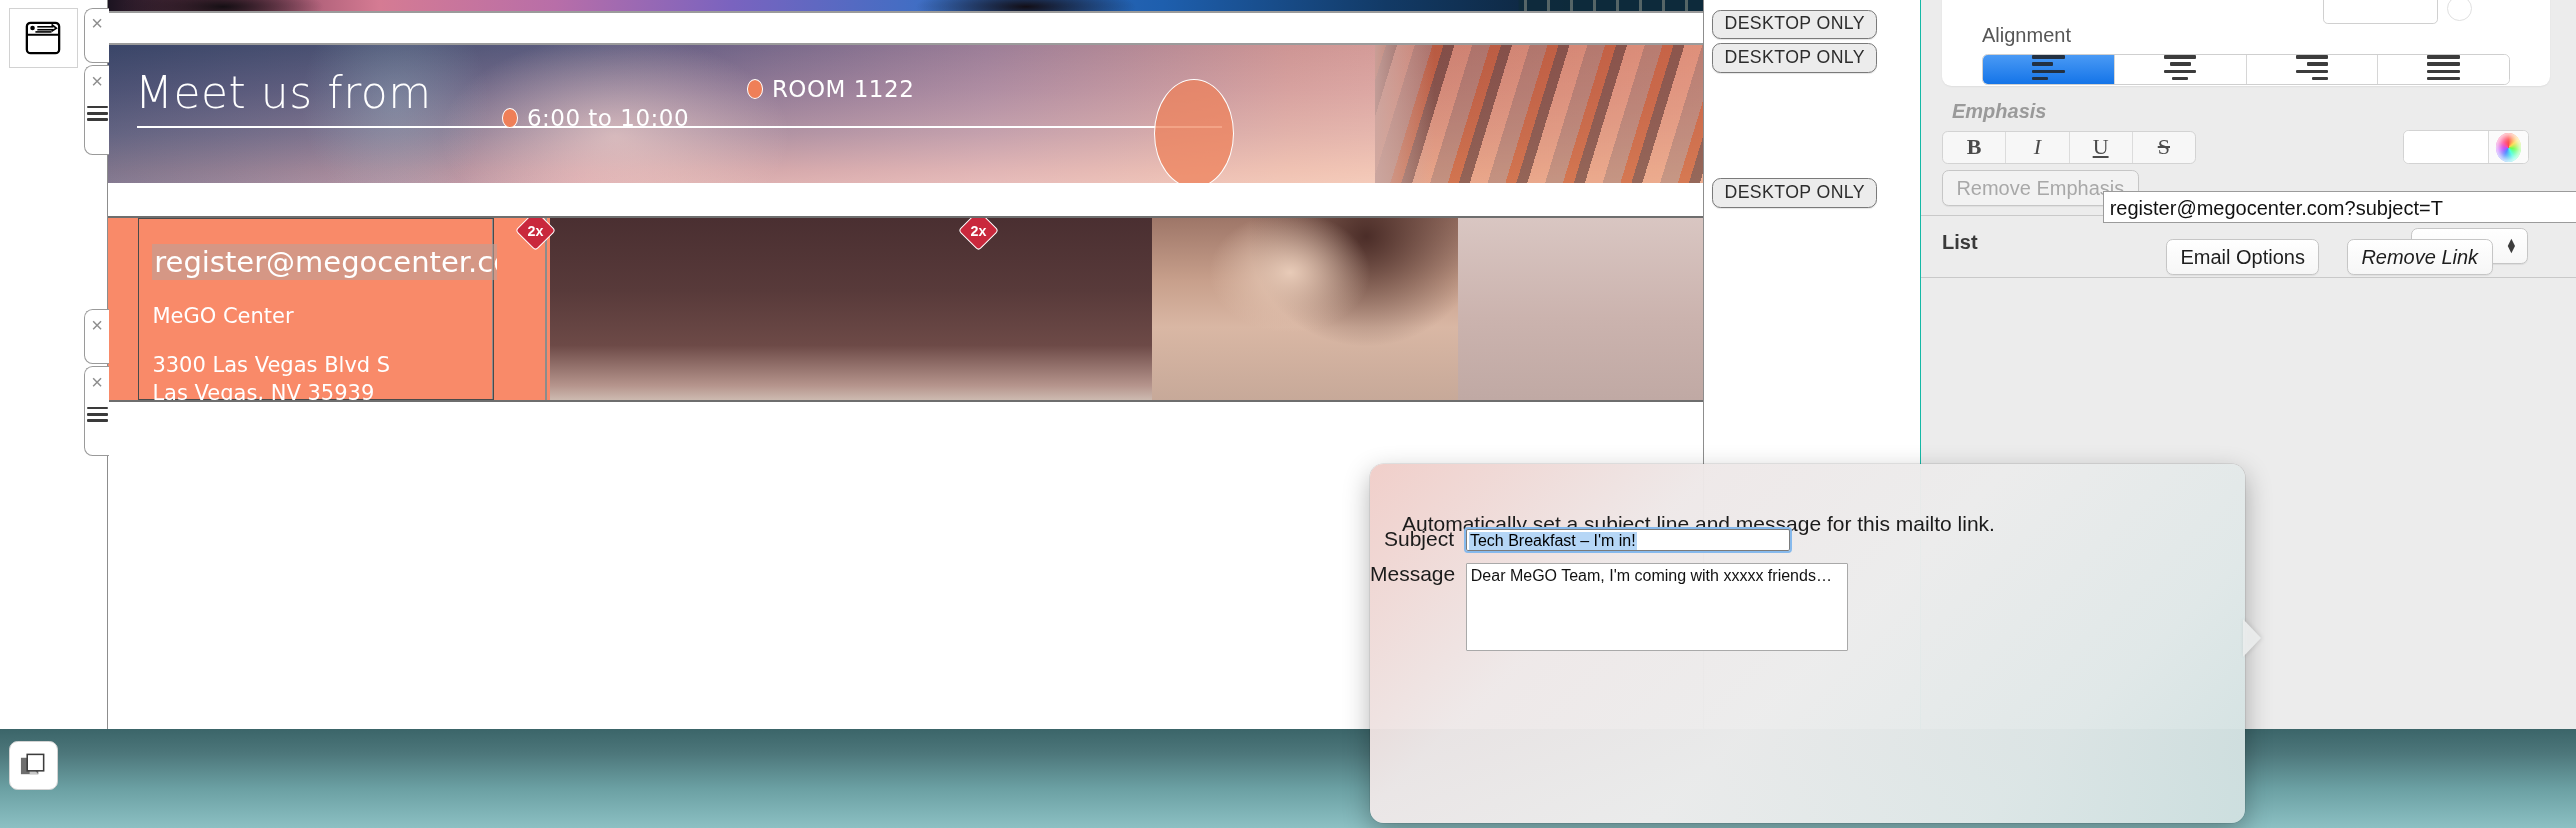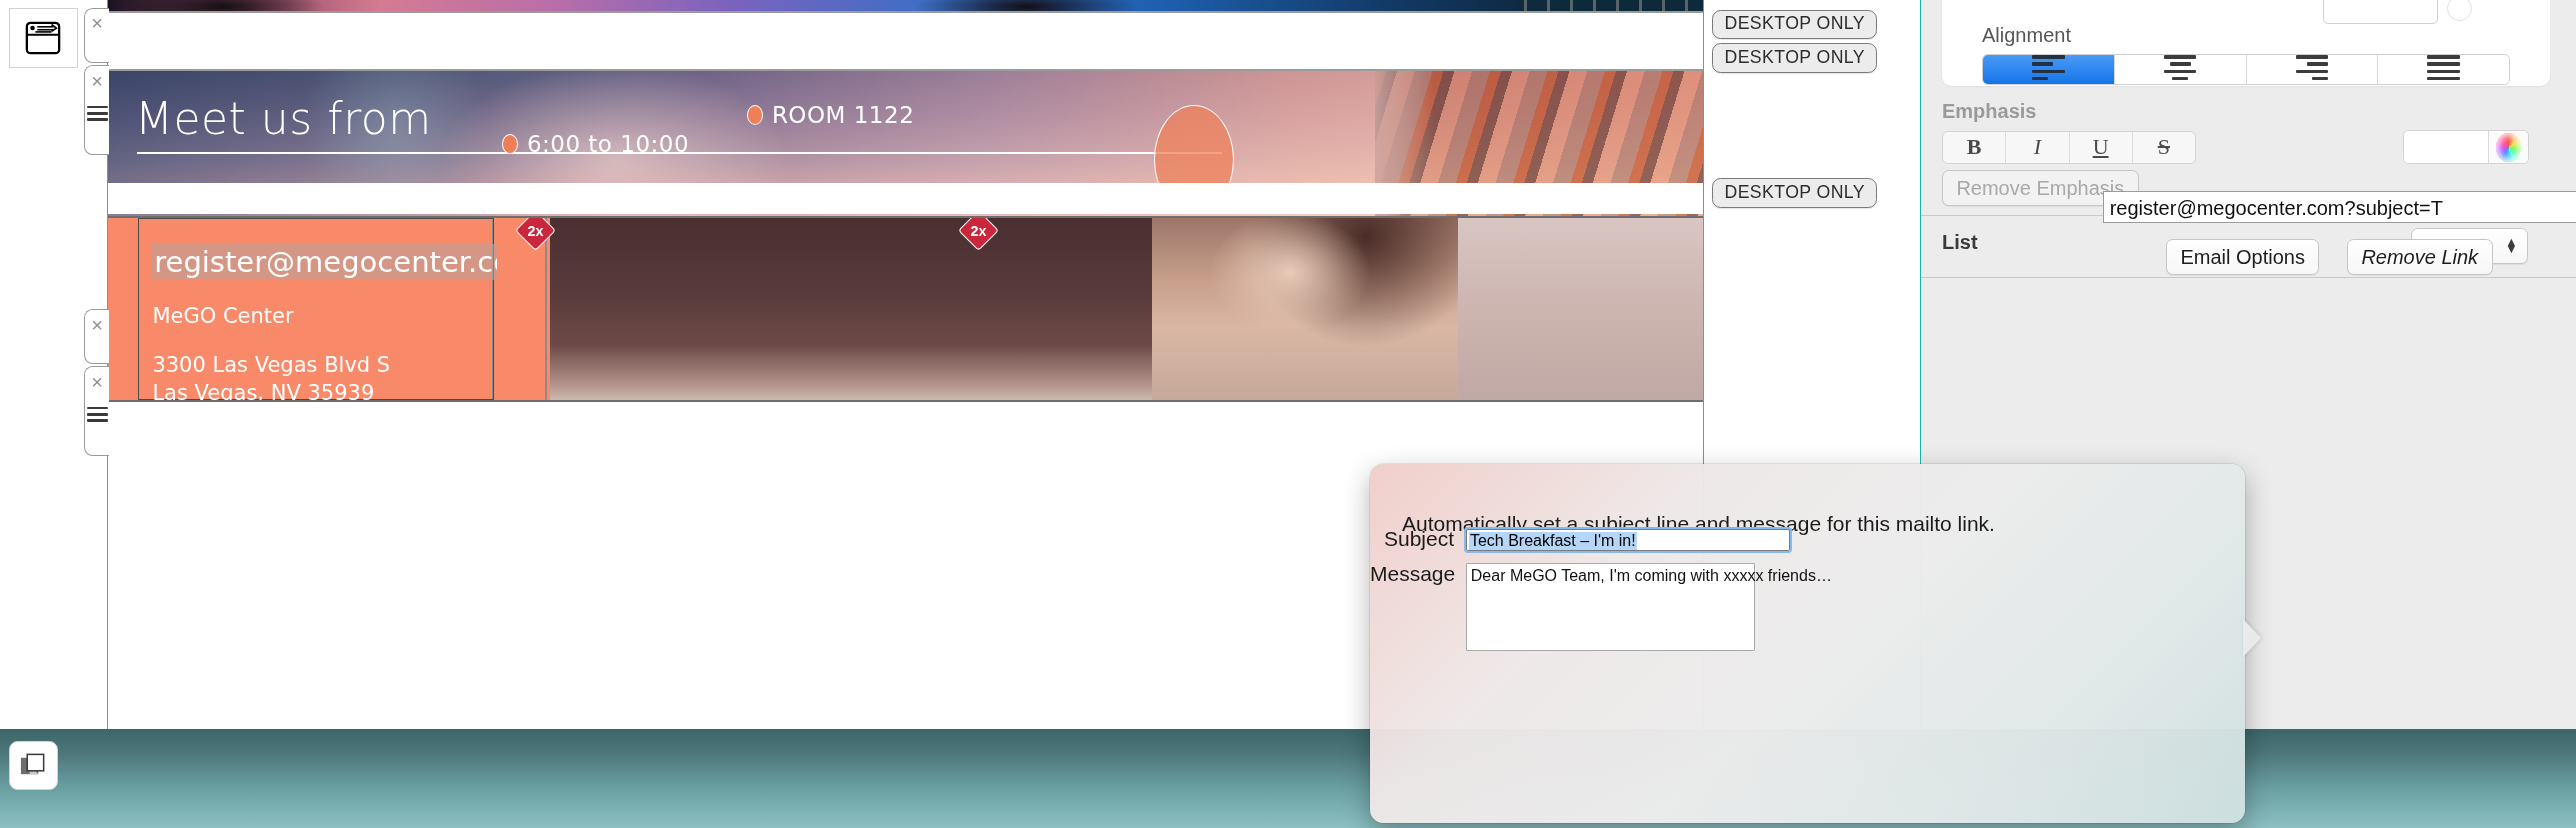--- a/index.html
+++ b/index.html
@@ -98,21 +98,20 @@
   .band-hero {
     top: 43px; height: 165px;
     border-top: 2.9px solid #9b9b9b;
     border-bottom: 2.9px solid #9b9b9b;
     background:
       radial-gradient(ellipse 249px 143px at 507px 91px, rgba(255,225,215,.55) 0%, rgba(255,225,215,0) 70%),
       radial-gradient(ellipse 134px 153px at 287px 57px, rgba(160,200,210,.30) 0%, rgba(160,200,210,0) 70%),
       linear-gradient(to bottom, #5d6274 0%, #7d7583 28%, #a08d91 55%, #cda59c 78%, #e8bcae 100%),
       linear-gradient(to right, #4f5a72 0%, #6e6f82 20%, #8e8191 38%, #b196a0 55%, #d8a99d 74%, #efc0ae 100%);
     background-blend-mode: normal, normal, overlay, normal;
-    margin-top: 26px;
   }
   .hero-blades {
     position:absolute; right:0; top:0; width: 330px; height:100%;
     background:
       repeating-linear-gradient(107deg,
         rgba(200,92,38,.80) 0px, rgba(200,92,38,.80) 10.5px,
         rgba(88,40,30,.72) 10.5px, rgba(88,40,30,.72) 21px,
         rgba(226,150,110,.55) 21px, rgba(226,150,110,.55) 38px,
         rgba(120,62,44,.45) 38px, rgba(120,62,44,.45) 55px);
     mix-blend-mode: multiply;
@@ -374,21 +373,21 @@
   .subject-text {
     position:absolute; left: 1.9px; top: 1.9px;
     background: #b5d6f6;
     font-size: 16px; color:#000;
     padding: 0 1px; line-height: 18px; height: 18px;
     font-family:"Liberation Sans", sans-serif;
     white-space:nowrap;
   }
   .message-wrap {
     position:absolute; left: 96px; top: 99px;
-    width: 289px; height: 88px;
+    width: 382px; height: 88px;
     border: 1px solid #a9a9a9;
     background:#fff; border-radius: 1px;
   }
   .message-text {
     position:absolute; left: 3.8px; top: 2.9px;
     font-size: 16px; color:#111;
     font-family:"Liberation Sans", sans-serif;
     white-space:nowrap;
   }
 </style>
@@ -540,21 +539,21 @@
           <span class="align-ico">
             <i style="width:100%"></i>
               <i style="width:100%"></i>
               <i style="width:100%"></i>
               <i style="width:100%"></i>
           </span>
         </div>
       </div>
     </div>
 
-    <div class="panel-label-bold" style="position:absolute; left:21px; top:100px;">Emphasis</div>
+    <div class="panel-label-bold" style="position:absolute; left:31px; top:100px;font-style:italic;">Emphasis</div>
 
     <div class="emph-group" style="position:absolute; left:21px; top:131px;">
       <div class="eb" style="font-weight:700;">B</div>
       <div class="eb" style="font-style:italic;">I</div>
       <div class="eb" style="text-decoration:underline;">U</div>
       <div class="eb" style="text-decoration:line-through;">S</div>
     </div>
 
     <div class="color-well" style="position:absolute; left:482px; top:130px;">
       <div class="swatch"></div>

